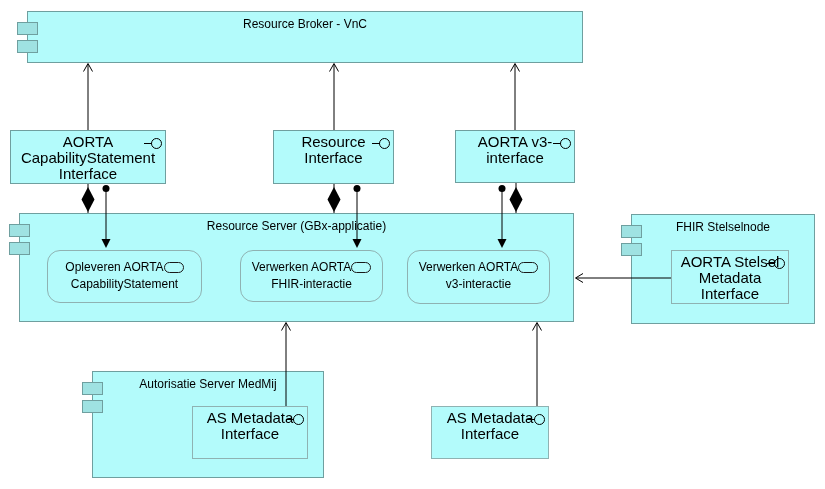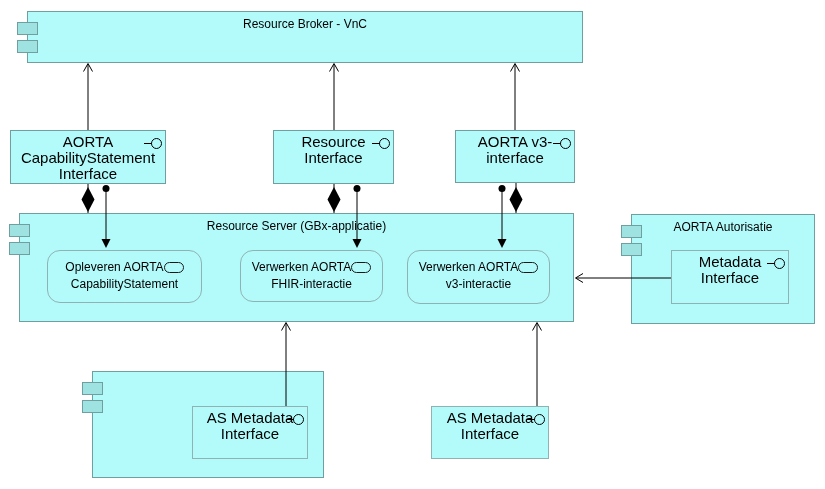--- a/index.html
+++ b/index.html
@@ -90,34 +90,36 @@
         <i class="dash"></i>
         <i class="circ"></i>
       </span>
     <div>AORTA v3-</div>
     <div>interface</div>
   </div>
 
   <div class="comp" style="left:631px;top:214px;width:184px;height:110px">
     <span class="tab t1"></span>
     <span class="tab t2"></span>
-    <div class="comp-title">AORTA Autorisatie</div>
+    <div class="comp-title">FHIR Stelselnode</div>
   </div>
   <div class="ifbox nested" style="left:671px;top:250px;width:118px;height:54px">
     <span class="lollipop">
         <i class="dash"></i>
         <i class="circ"></i>
       </span>
+    <div>AORTA Stelsel</div>
     <div>Metadata</div>
     <div>Interface</div>
   </div>
 
   <div class="comp" style="left:92px;top:371px;width:232px;height:107px">
     <span class="tab t1"></span>
     <span class="tab t2"></span>
+    <div class="comp-title">Autorisatie Server MedMij</div>
   </div>
   <div class="ifbox nested" style="left:192px;top:406px;width:116px;height:53px">
     <span class="lollipop">
         <i class="dash"></i>
         <i class="circ"></i>
       </span>
     <div>AS Metadata</div>
     <div>Interface</div>
   </div>
 

